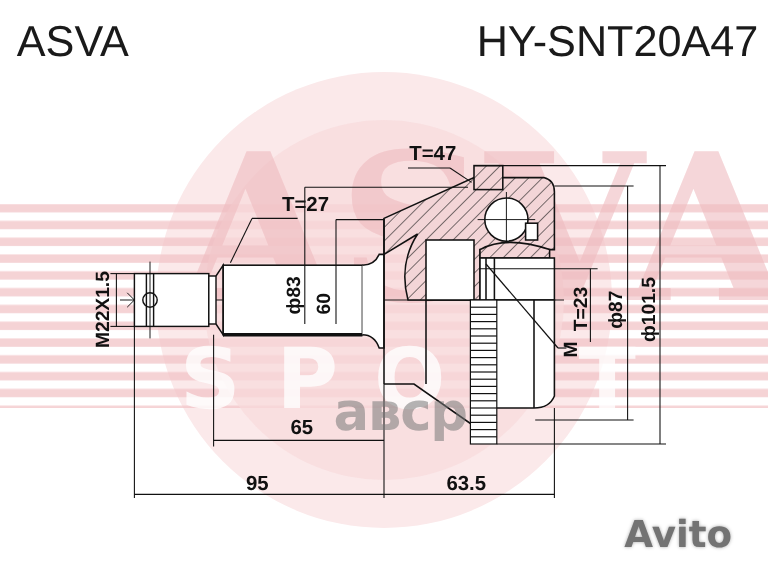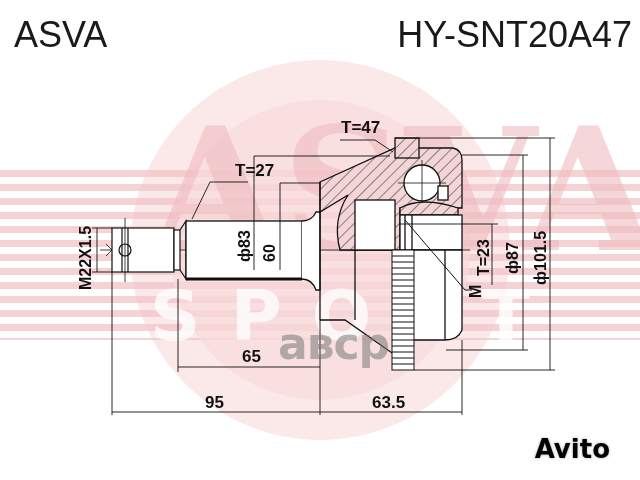--- a/index.html
+++ b/index.html
@@ -3,21 +3,21 @@
 <meta charset="utf-8">
 <style>
   html, body { margin:0; padding:0; background:#ffffff; }
   body { width:640px; height:480px; overflow:hidden; position:relative; font-family:"Liberation Sans", sans-serif; }
   .title { position:absolute; top:14px; font-family:"Liberation Sans", sans-serif; font-size:36px; color:#1a1a1a; letter-spacing:0px; }
   .brand { left:14px; }
   .part  { right:8px; }
   svg.drawing { position:absolute; left:0; top:0; }
   .dim { font-family:"Liberation Sans", sans-serif; font-weight:bold; font-size:17px; fill:#111; }
   .dim-narrow { font-family:"Liberation Sans", sans-serif; font-weight:bold; font-size:16px; fill:#111; }
-  .avito { position:absolute; right:30px; bottom:16px; font-family:"DejaVu Sans", sans-serif; font-weight:bold; font-size:26px; color:#000000; text-shadow:0 0 3px rgba(0,0,0,0.35); }
+  .avito { position:absolute; right:30px; bottom:16px; font-family:"DejaVu Sans", sans-serif; font-weight:bold; font-size:31px; color:#737373; text-shadow:0 0 3px rgba(0,0,0,0.35); }
   .abcp { position:absolute; left:278px; top:318px; font-family:"DejaVu Sans", sans-serif; font-weight:bold; font-size:44px; color:rgba(120,120,120,0.55); letter-spacing:-1px; }
 </style>
 </head>
 <body>
 
 <div class="title brand">ASVA</div>
 <div class="title part">HY-SNT20A47</div>
 
 <svg class="drawing" width="640" height="480" viewBox="0 0 640 480" xmlns="http://www.w3.org/2000/svg">
   <defs>

